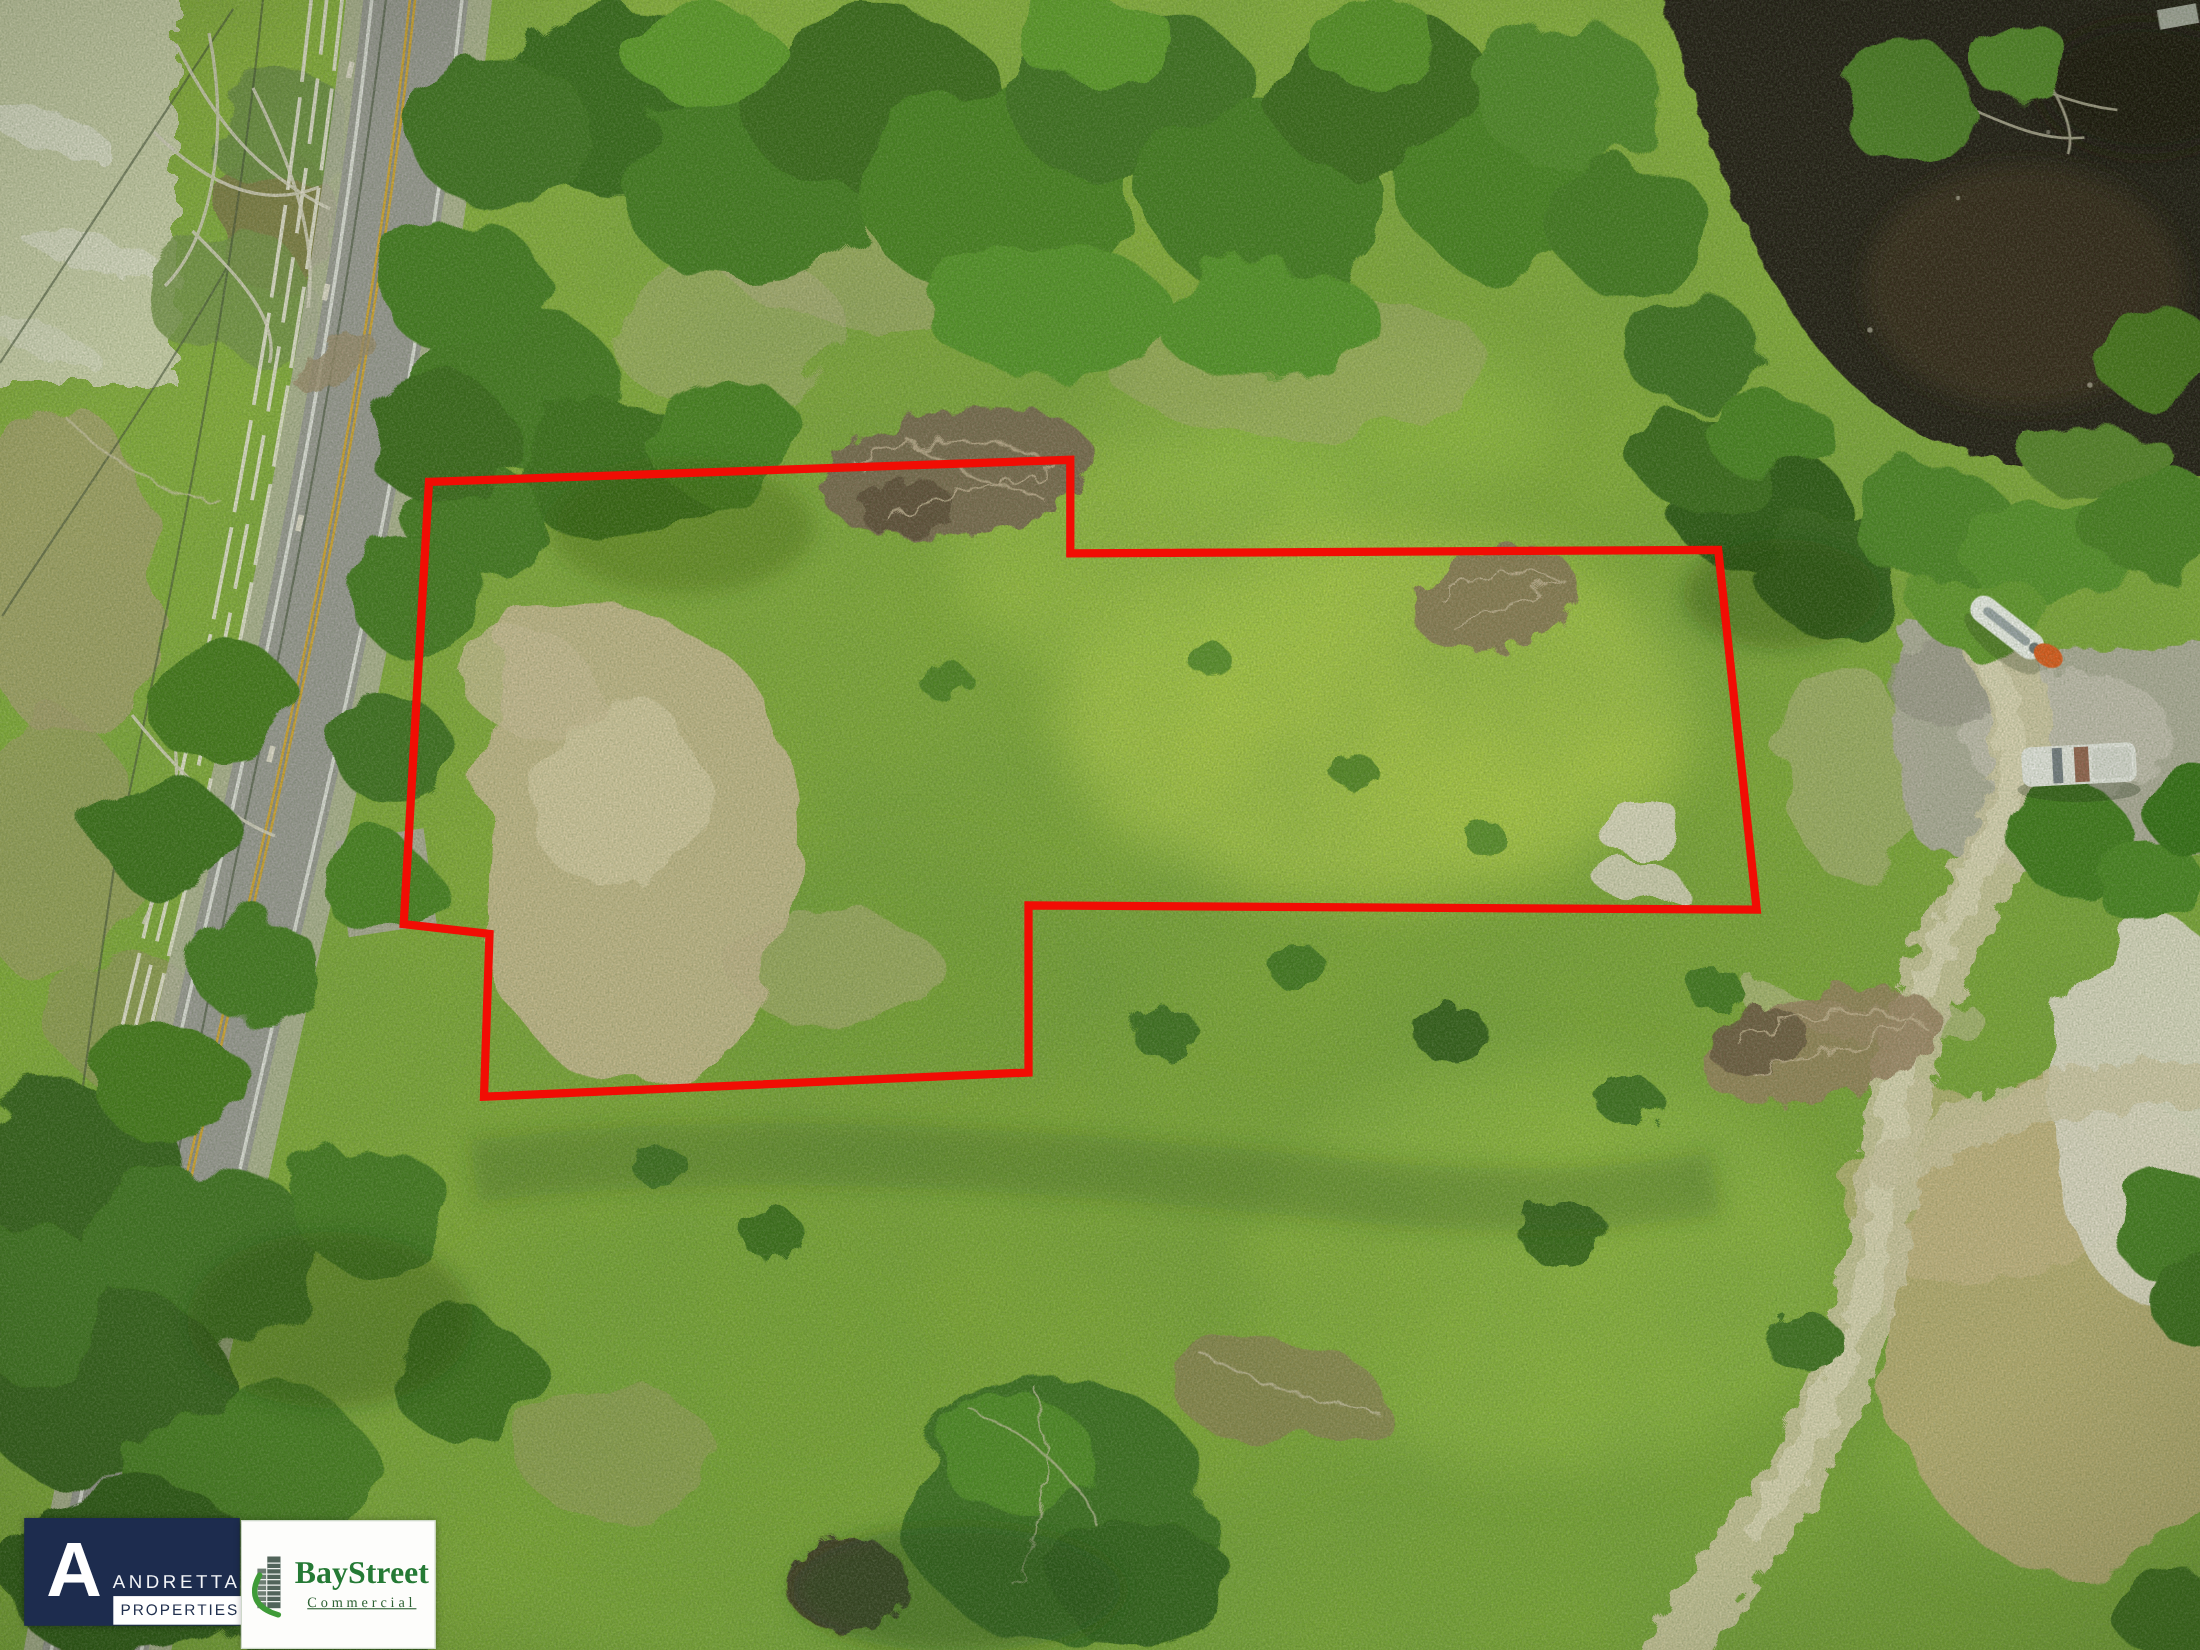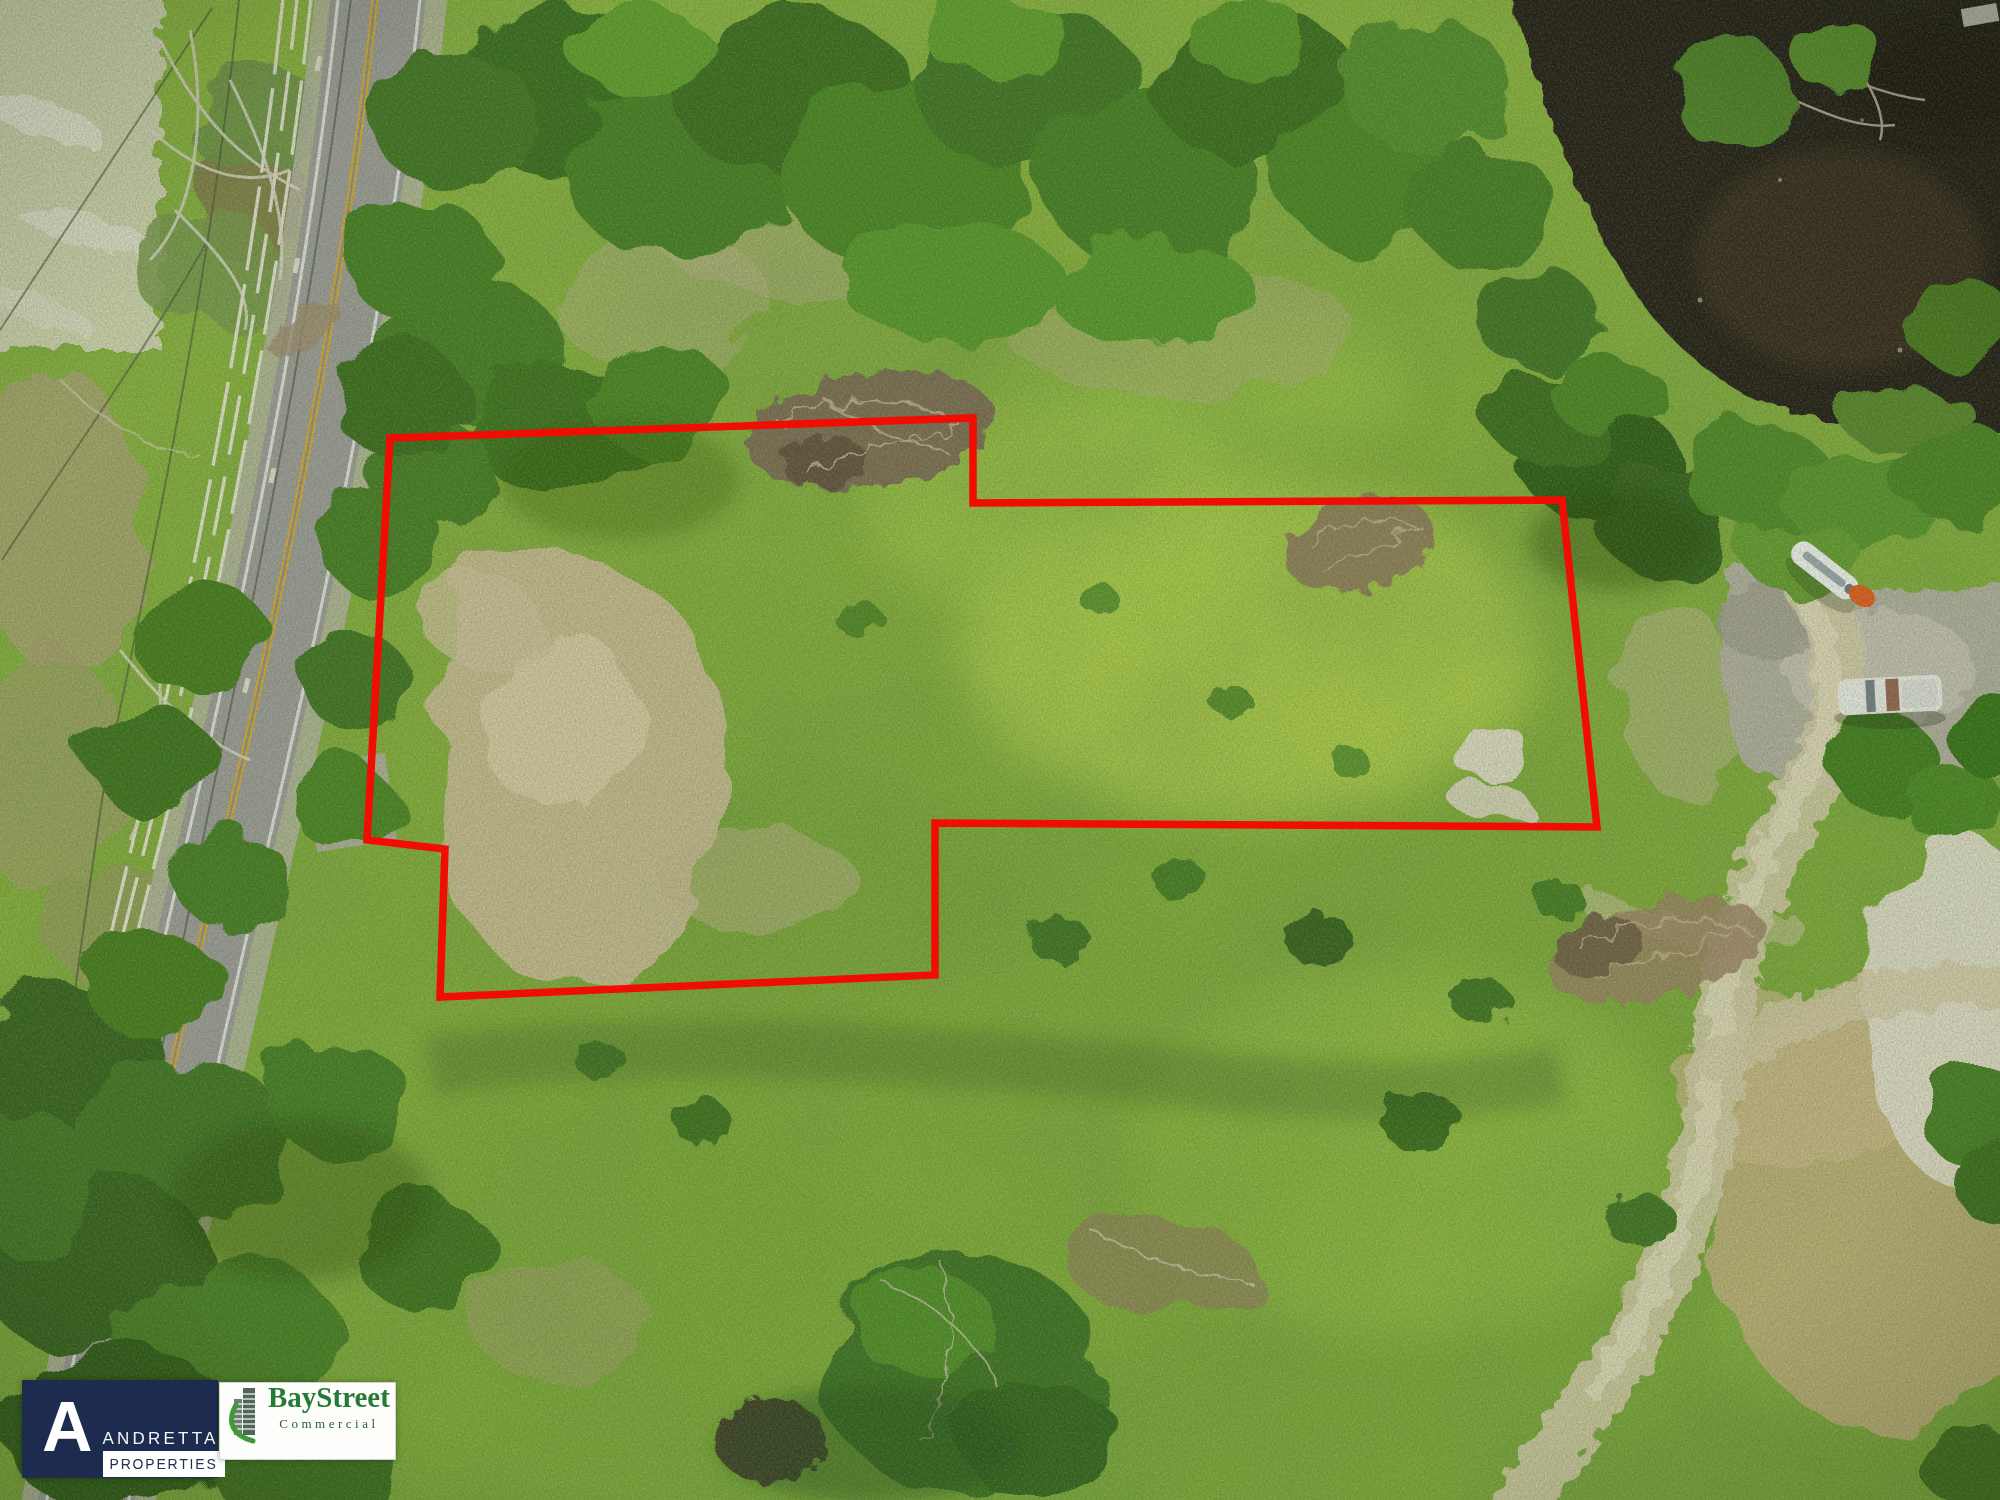--- a/index.html
+++ b/index.html
@@ -9,28 +9,28 @@
   
   .logo-andretta{position:absolute;left:22px;top:1380px;width:196px;height:98px;
     background:#1d2c4e;display:flex;align-items:center;box-sizing:border-box;
     padding-left:20px;gap:12px;box-shadow:0 0 6px rgba(0,0,0,.35);}
   .logo-andretta .monogram{color:#ffffff;font-size:70px;font-weight:700;line-height:1;
     letter-spacing:-2px;transform:translateY(-2px);}
   .logo-andretta .col{display:flex;flex-direction:column;align-items:flex-start;}
   .logo-andretta .name{color:#f3f5f8;font-size:17px;font-weight:400;letter-spacing:3.2px;margin-top:48px;}
   .logo-andretta .division-box{margin-top:2px;background:#ffffff;padding:4px 7px;}
   .logo-andretta .division{color:#22314f;font-size:14px;font-weight:500;letter-spacing:1.8px;}
-  .logo-baystreet{position:absolute;left:219px;top:1382px;width:177px;height:78px;
+  .logo-baystreet{position:absolute;left:219px;top:1382px;width:177px;height:117px;
     background:#fdfdfb;border:1px solid #cdd7c9;box-sizing:border-box;display:flex;
-    align-items:flex-start;padding-left:9px;gap:7px;box-shadow:0 0 6px rgba(0,0,0,.3);}
+    align-items:center;padding-left:9px;gap:7px;box-shadow:0 0 6px rgba(0,0,0,.3);}
   .logo-baystreet .col{display:flex;flex-direction:column;align-items:center;}
   .logo-baystreet .name{font-family:"Liberation Serif","DejaVu Serif",serif;font-weight:700;
     font-size:29px;color:#257a35;line-height:1;}
   .logo-baystreet .division{font-family:"Liberation Serif","DejaVu Serif",serif;
-    font-size:13px;color:#2d6233;letter-spacing:3.5px;margin-top:4px;}
+    font-size:13px;color:#2d6233;letter-spacing:3.5px;margin-top:4px;text-decoration:underline;}
 </style>
 </head>
 <body>
 
 <div class="stage">
 <svg class="scene" width="2000" height="1500" viewBox="0 0 2000 1500">
   <defs>
     <linearGradient id="base" x1="0" y1="0" x2="0.3" y2="1">
       <stop offset="0" stop-color="#8db43f"></stop>
       <stop offset="0.55" stop-color="#83ab3a"></stop>

